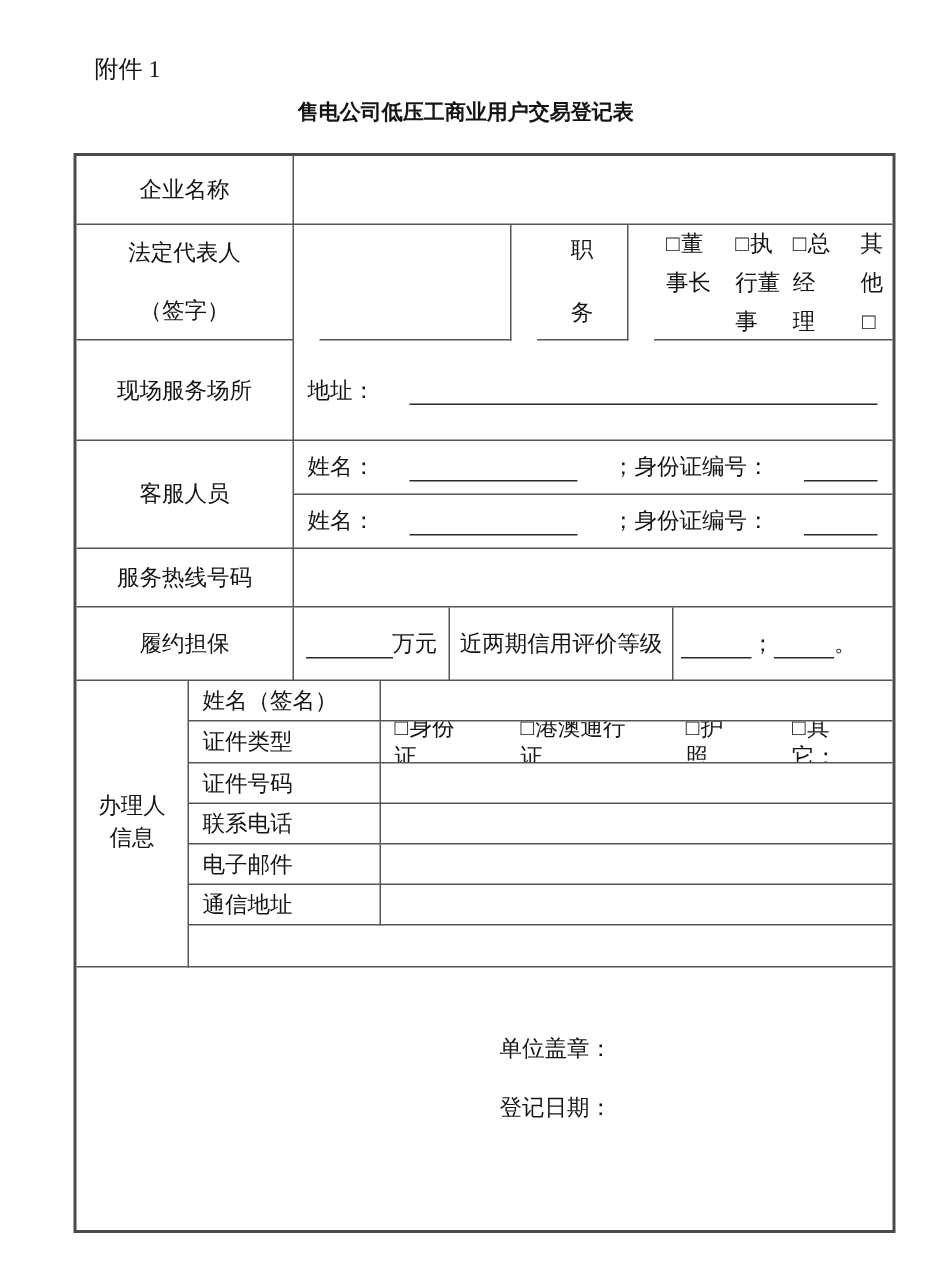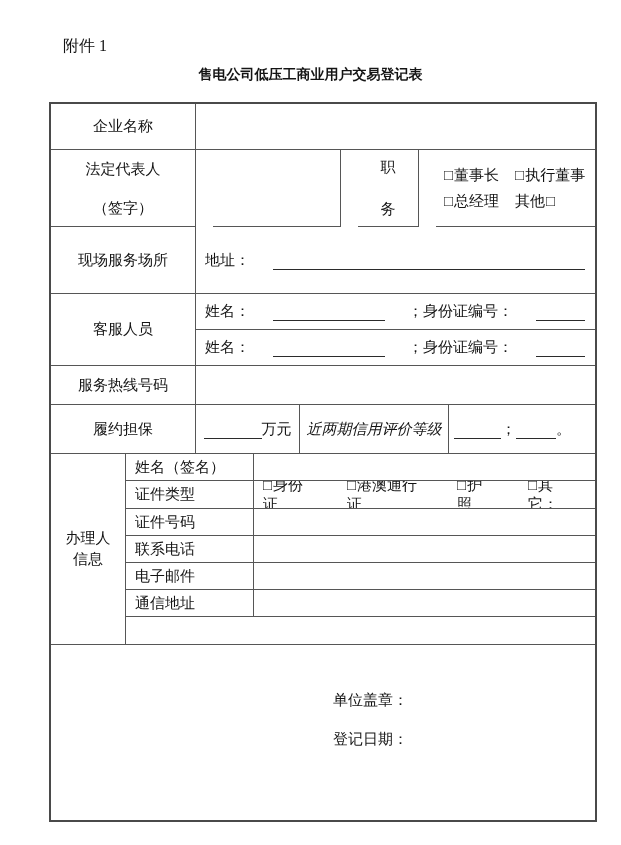--- a/index.html
+++ b/index.html
@@ -26,31 +26,31 @@
     display:flex; align-items:center; overflow:hidden;
   }
   .c.nr { border-right:none; }
   .c.nb { border-bottom:none; }
   .lab { justify-content:center; text-align:center; }
   .val { padding-left:9px; padding-right:6px;gap:23px; }
   .w145 { width:145px; flex:none; }
   .w128 { width:128px; flex:none; }
   .w61  { width:61px;  flex:none; }
   .w104 { width:104px; flex:none; }
-  .w149 { width:149px; flex:none;font-style:italic; }
+  .w149 { width:149px; flex:none; }
   .w75  { width:75px;  flex:none; }
   .fx   { flex:1; }
   .colwrap { flex:1; display:flex; flex-direction:column; }
   .h46 { height:46px; } .h48 { height:48px; } .h77 { height:77px;gap:17px; }
   .h67 { height:67px; } .h72 { height:72px; } .h36 { height:36px; }
   .h39 { height:39px;justify-content:center; } .h49 { height:49px; } .h191 { height:191px; }
   .h27 { height:27px; } .h28 { height:28px; } .h127 { height:127px; }
   .two-line { flex-direction:column; justify-content:center; line-height:22px; }
   .duty { flex-direction:column; justify-content:center; line-height:25px; text-align:center; }
-  .opts { display:flex; flex-direction:column; justify-content:center; line-height:26px; padding-left:8px; }
+  .opts { display:flex; flex-direction:row; justify-content:center; line-height:26px; padding-left:8px; }
   .opt { margin-right:16px; }
   .opt:last-child { margin-right:0; }
   .optrow { display:flex; }
   .cbx { margin-right:1px; }
   .cbx.after { margin-left:1px; margin-right:0; }
   .bl {
     display:inline-block; border-bottom:1px solid #2b2b2b;
     height:14px; position:relative; top:2px; flex:none;
   }
   .bl.grow { flex:1; margin-right:4px; }

